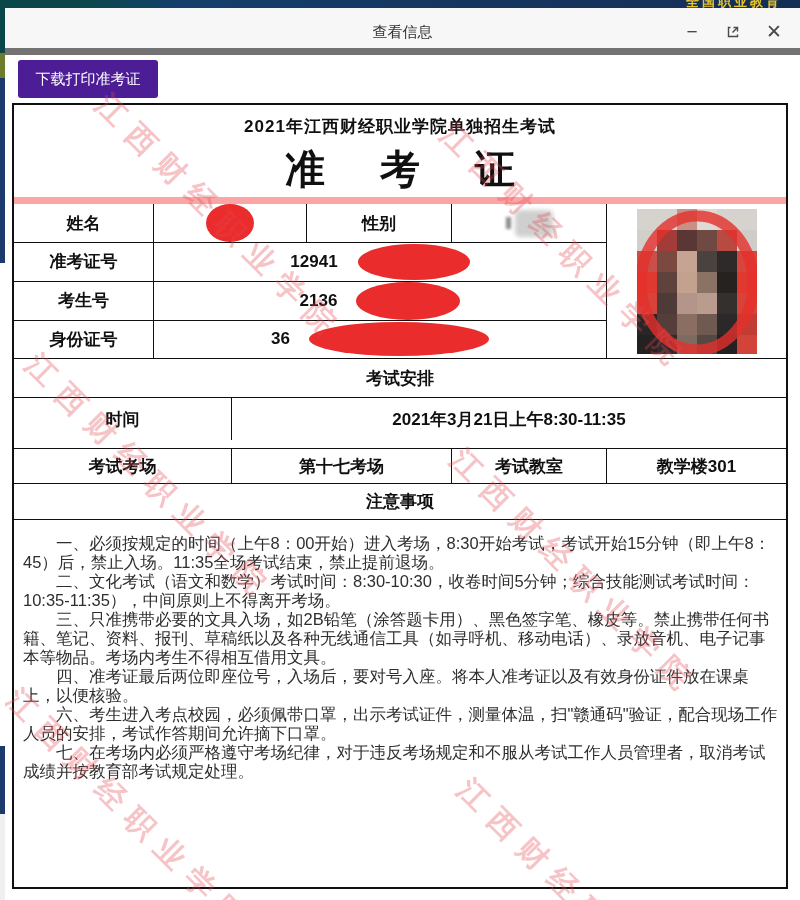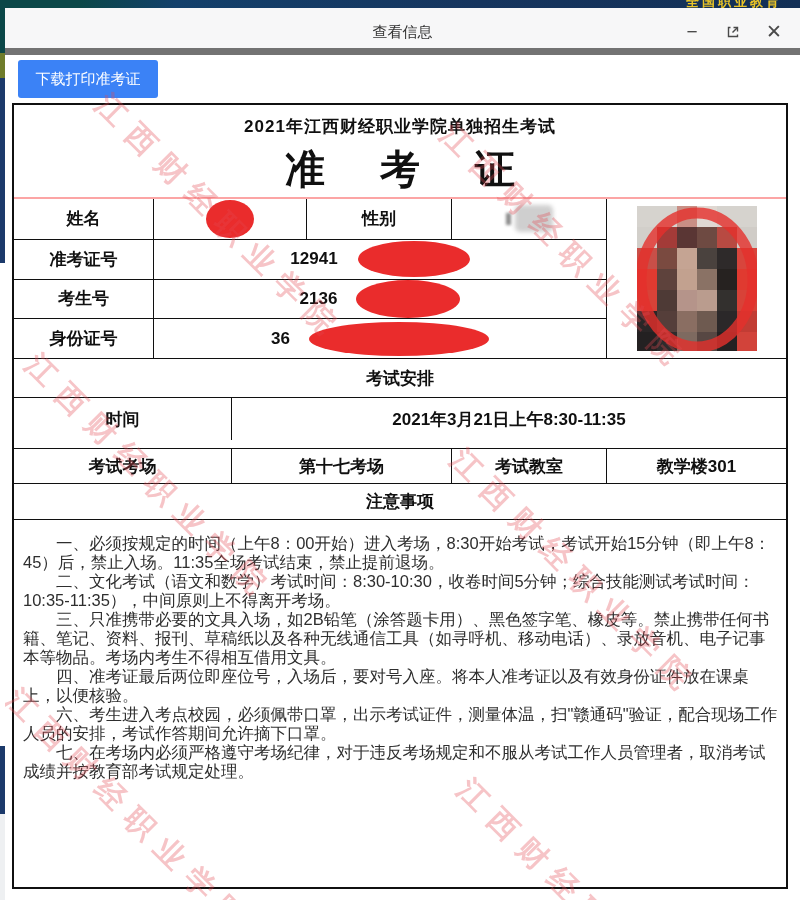--- a/index.html
+++ b/index.html
@@ -39,21 +39,21 @@
   .cert { position:absolute; left:7px; top:95px; width:776px; height:786px;
     border:2px solid #101010; color:#101010; background:transparent; }
   .cert-header { height:92px; text-align:center; }
   .exam-title { padding-top:10px; font-size:17px; font-weight:bold; letter-spacing:1px; }
   .doc-title  { margin-top:4px; font-size:40px; font-weight:bold; letter-spacing:22px; padding-left:22px; }
 
   .row { display:flex; border-top:1px solid #101010; align-items:stretch; }
   .cell { display:flex; align-items:center; justify-content:center; font-size:17px; font-weight:bold; }
   .br { border-right:1px solid #101010; }
 
-  .info-wrap { display:flex; border-top:2px solid #fca5a5; height:161px; }
+  .info-wrap { display:flex; border-top:7px solid #fca5a5; height:161px; }
   .info-left { width:593px; border-right:1px solid #101010; display:flex; flex-direction:column; }
   .info-left .irow { display:flex; height:40px; }
   .info-left .irow + .irow { border-top:1px solid #101010; }
   .photo-cell { flex:1; display:flex; align-items:center; justify-content:center; }
 
   .w-label1 { width:140px; }
   .w-val1   { width:153px; }
   .w-label2 { width:145px; }
   .w-val2   { flex:1; }
   .w-labelL { width:140px; }
@@ -102,21 +102,21 @@
         <svg width="16" height="16" viewBox="0 0 16 16" fill="none" stroke="#4a4a4a" stroke-width="1.4">
           <path d="M5.5 3.5 H3.5 V12.5 H12.5 V10.5"></path>
           <path d="M8.5 3.5 H12.5 V7.5"></path>
           <path d="M12.5 3.5 L7.5 8.5"></path>
         </svg>
       </div>
       <div class="win-btn">✕</div>
     </div>
   </div>
 
-  <button class="download-btn" style="background:#3b82f6">下载打印准考证</button>
+  <button class="download-btn" style="background:#4c1d95">下载打印准考证</button>
 
   <div class="cert">
 
     <div class="cert-header">
       <div class="exam-title">2021年江西财经职业学院单独招生考试</div>
       <div class="doc-title">准 考 证</div>
     </div>
 
     <div class="info-wrap">
       <div class="info-left">

